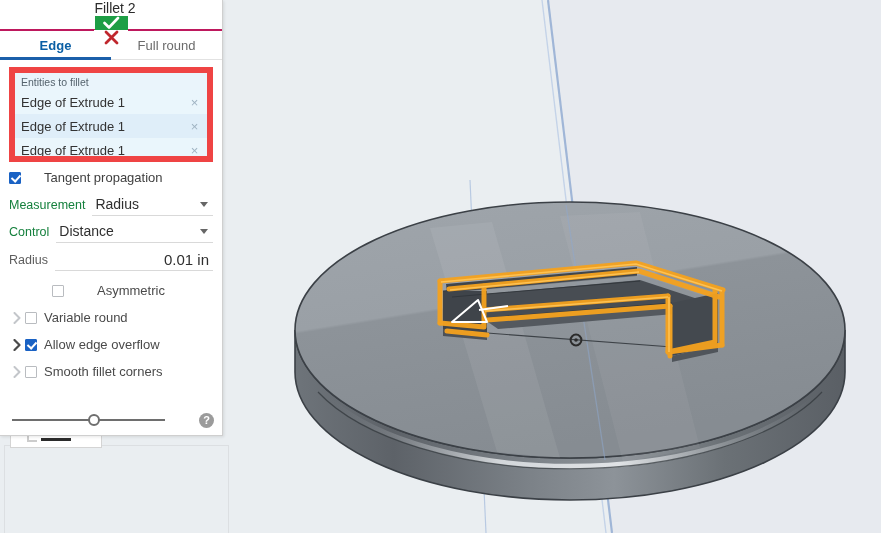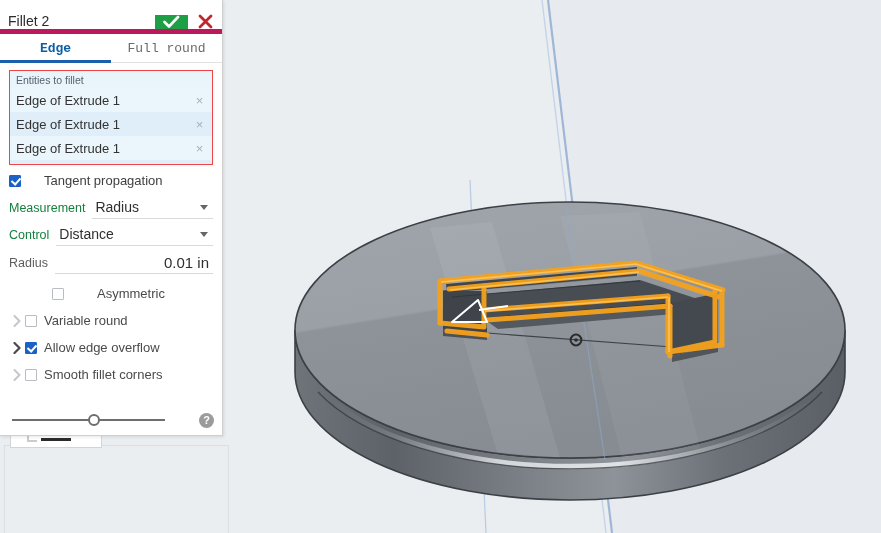--- a/index.html
+++ b/index.html
@@ -89,23 +89,24 @@
     border-bottom: 1px solid #cfcfcf;
     box-sizing: border-box;
     z-index: 10;
     box-shadow: 1px 1px 3px rgba(0,0,0,0.10);
   }
 
   
   .dlg-header {
     position: relative;
     height: 29px;
-    border-bottom: 5px solid #be185d;
-    display: flex;
-    align-items: flex-end;
+    border-bottom: 2px solid #be185d;
+    display: flex;
+    align-items: center;
+    flex-direction: column;
   }
   .dlg-title {
     flex: 1;
     display: flex;
     align-items: center;
     padding-left: 8px;
     font-size: 14px;
     color: #2b2b2b;
   }
   .btn-ok {
@@ -137,42 +138,41 @@
   .dlg-tab {
     flex: 1;
     display: flex;
     align-items: center;
     justify-content: center;
     font-size: 13px;
     color: #6b6b6b;
     cursor: pointer;
     box-sizing: border-box;
     position: relative;
-    font-family: Liberation Mono, monospace;
   }
   .dlg-tab.active {
     color: #0b5fa5;
     font-weight: bold;
   }
   .dlg-tab.active::after {
     content: "";
     position: absolute;
     left: 0; right: 0; bottom: -1px;
     height: 3px;
     background: #1b5faa;
   }
 
   
   .dlg-body {
     padding: 7px 9px 0 9px;
   }
 
   
   .entities-box {
-    border: 1px solid #ef4444;
+    border: 6px solid #ef4444;
     background: #eaf4fb;
     height: 95px;
     overflow: hidden;
     box-sizing: border-box;
     position: relative;
   }
   .entities-label {
     font-size: 10.5px;
     color: #55626d;
     padding: 3px 0 2px 6px;

